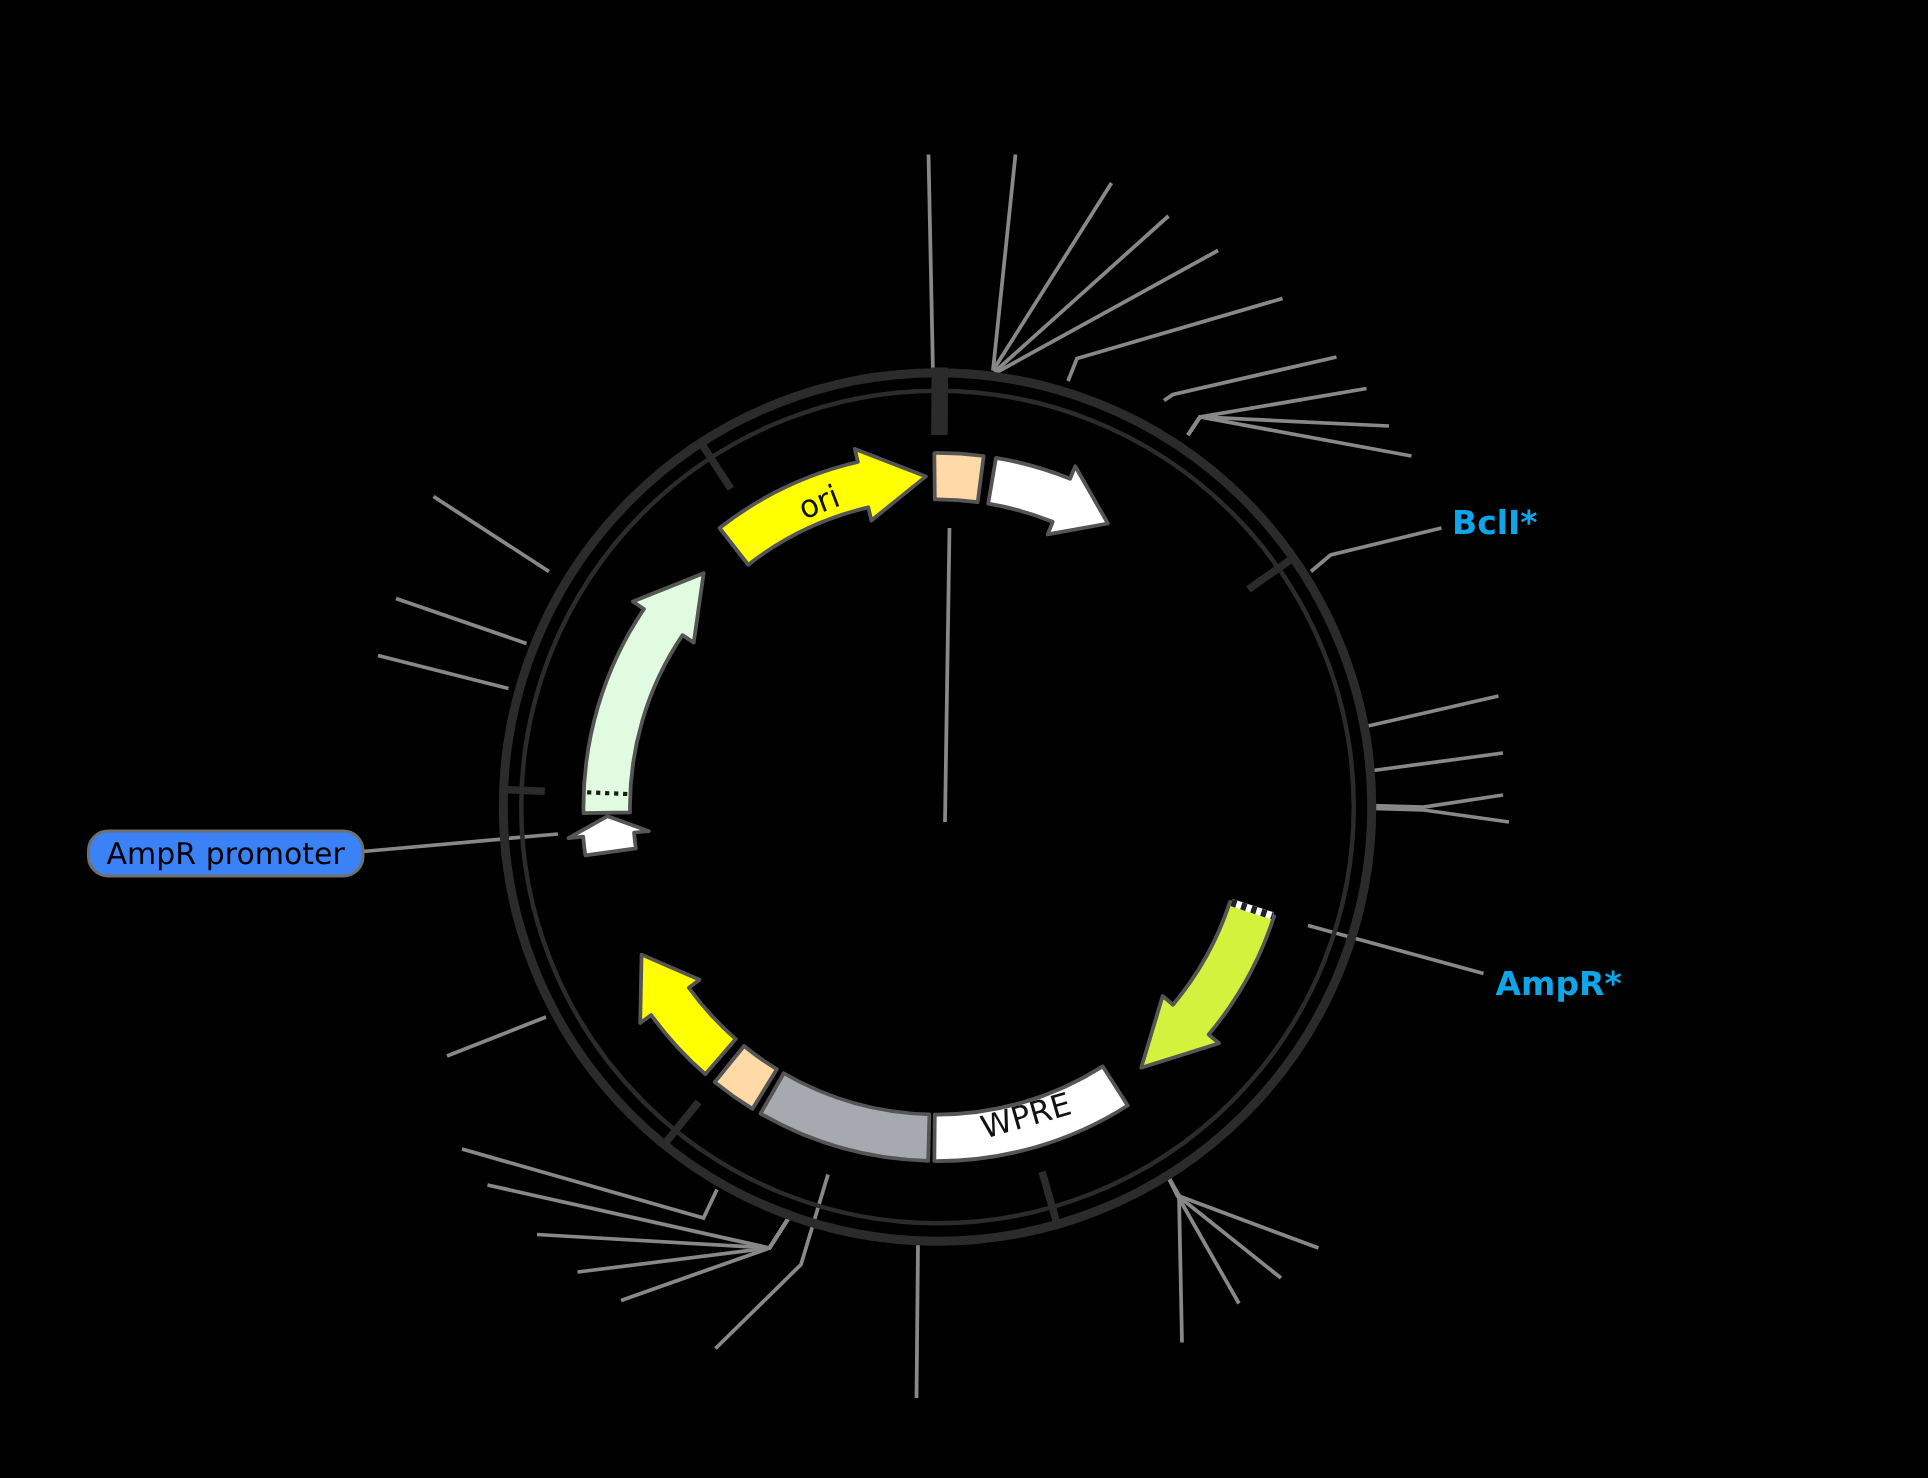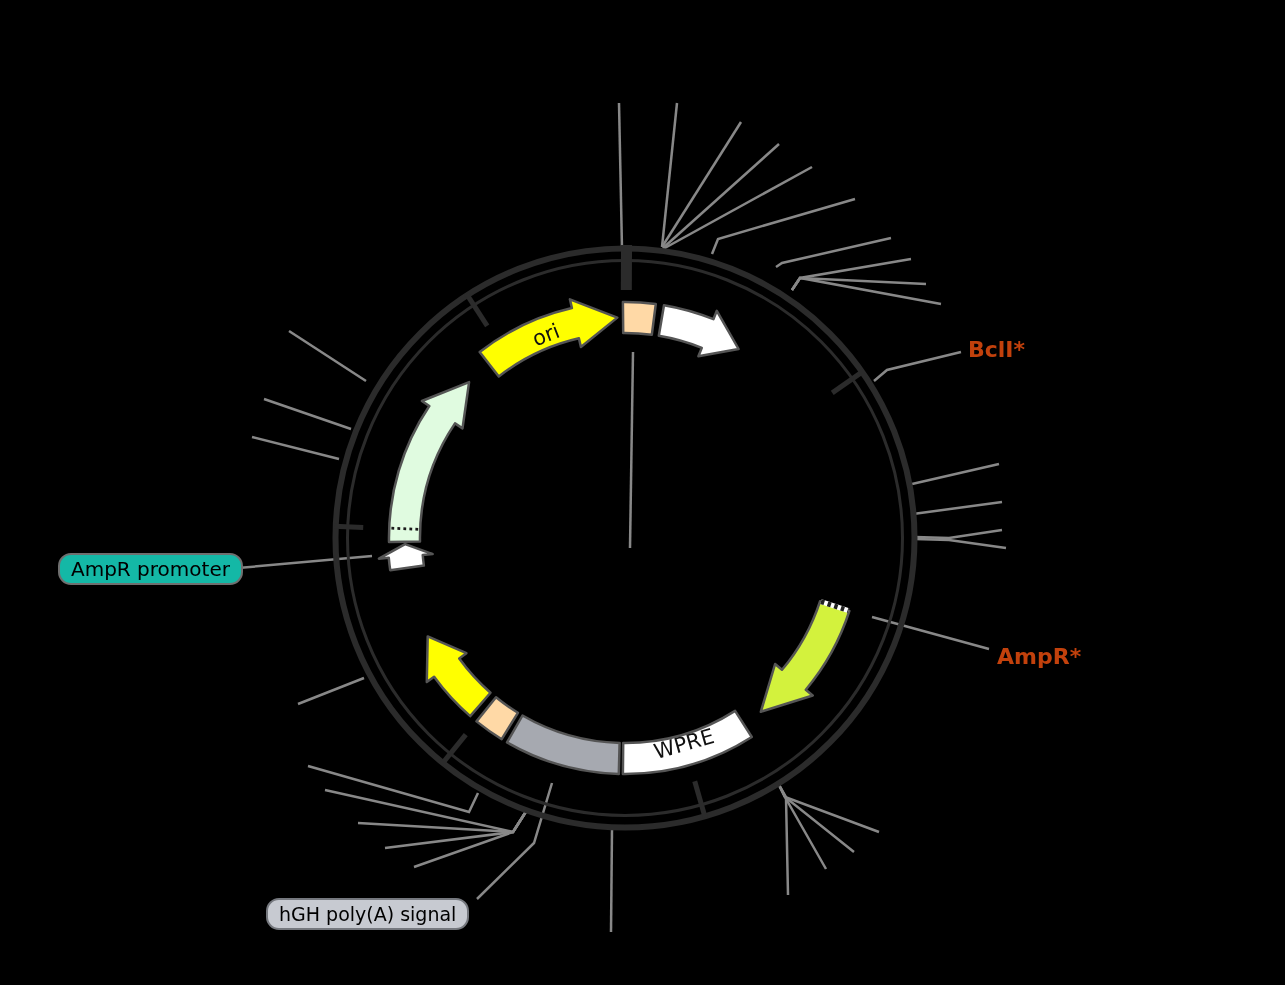--- a/index.html
+++ b/index.html
@@ -3,23 +3,23 @@
 <meta charset="utf-8">
 <style>
   html,body{margin:0;padding:0;background:#000;}
   .stage{position:relative;width:1285px;height:985px;background:#000;overflow:hidden;
          font-family:"DejaVu Sans",sans-serif;}
   .stage svg{position:absolute;left:0;top:0;}
   .inline-label{position:absolute;transform:translate(-50%,-50%) rotate(var(--rot,0deg));
     font-size:21px;color:#111;white-space:nowrap;}
   .box-label{position:absolute;transform:translate(0,-50%);font-size:20px;color:#000;
     white-space:nowrap;border:2px solid #6f6f6f;border-radius:13px;padding:1px 11px;line-height:26px;}
-  .box-label.white{background:#14b8a6;}
+  .box-label.white{background:#3b82f6;border-radius:14px;}
   .box-label.gray{background:#c7cad1;border-color:#75787e;}
-  .site-label{position:absolute;font-size:22px;font-weight:bold;color:#c2410c;white-space:nowrap;}
+  .site-label{position:absolute;font-size:22px;font-weight:bold;color:#0ea5e9;white-space:nowrap;}
 </style>
 </head>
 <body>
 
 <div class="stage">
   <svg id="map" width="1285" height="985" viewBox="0 0 1285 985">
       <polyline points="622,249 619,103" fill="none" stroke="#888888" stroke-width="2.5"></polyline>
       <polyline points="662,247 677,103" fill="none" stroke="#888888" stroke-width="2.5"></polyline>
       <polyline points="662,247 741,122" fill="none" stroke="#888888" stroke-width="2.5"></polyline>
       <polyline points="663,248 779,144" fill="none" stroke="#888888" stroke-width="2.5"></polyline>
@@ -74,18 +74,17 @@
       <line x1="418.1815741695363" y1="529.3317396780559" x2="391.2052577568671" y2="528.2010970273675" stroke="#1a1a1a" stroke-width="2.8" stroke-dasharray="2.8,3.2"></line>
       <path d="M479.7,352.0 A236,236 0 0 1 571.9,308.0 L569.9,299.3 L617.3,317.6 L580.9,347.0 L578.9,338.3 A205,205 0 0 0 498.8,376.5 Z" fill="#ffff00" stroke="#555555" stroke-width="2.5" stroke-linejoin="round"></path>
     </svg>
 
   <div class="inline-label" style="left:546px;top:335px;--rot:-21deg">ori</div>
 
   <div class="inline-label" style="left:684px;top:744px;--rot:-16deg">WPRE</div>
 
   <div class="box-label white" style="left:58px;top:569px">AmpR promoter</div>
 
-  <div class="box-label gray" style="left:266px;top:914px;font-size:19px">hGH poly(A) signal</div>
 
   <div class="site-label" style="left:968px;top:337px">BclI*</div>
 
   <div class="site-label" style="left:997px;top:644px">AmpR*</div>
 </div>
 
 </body></html>

